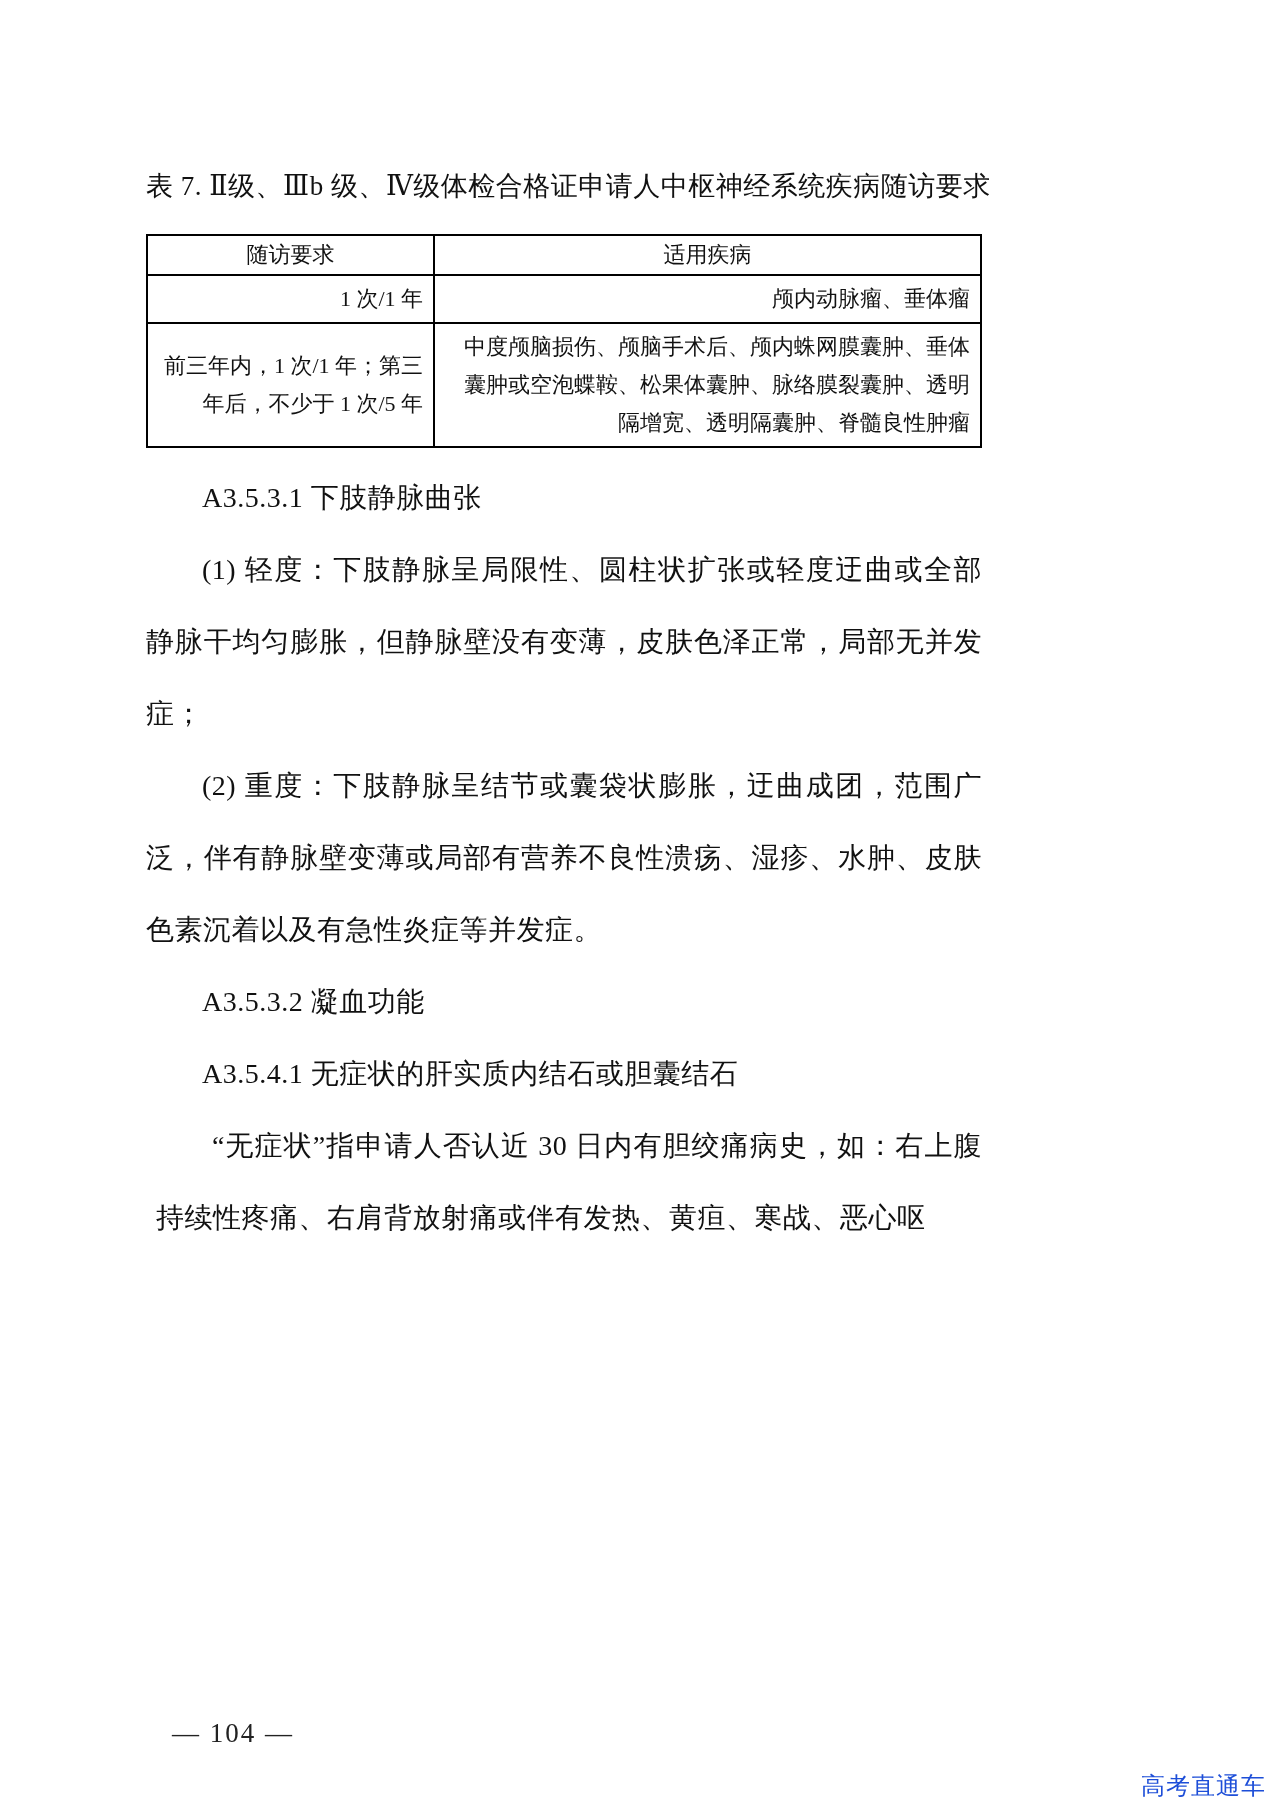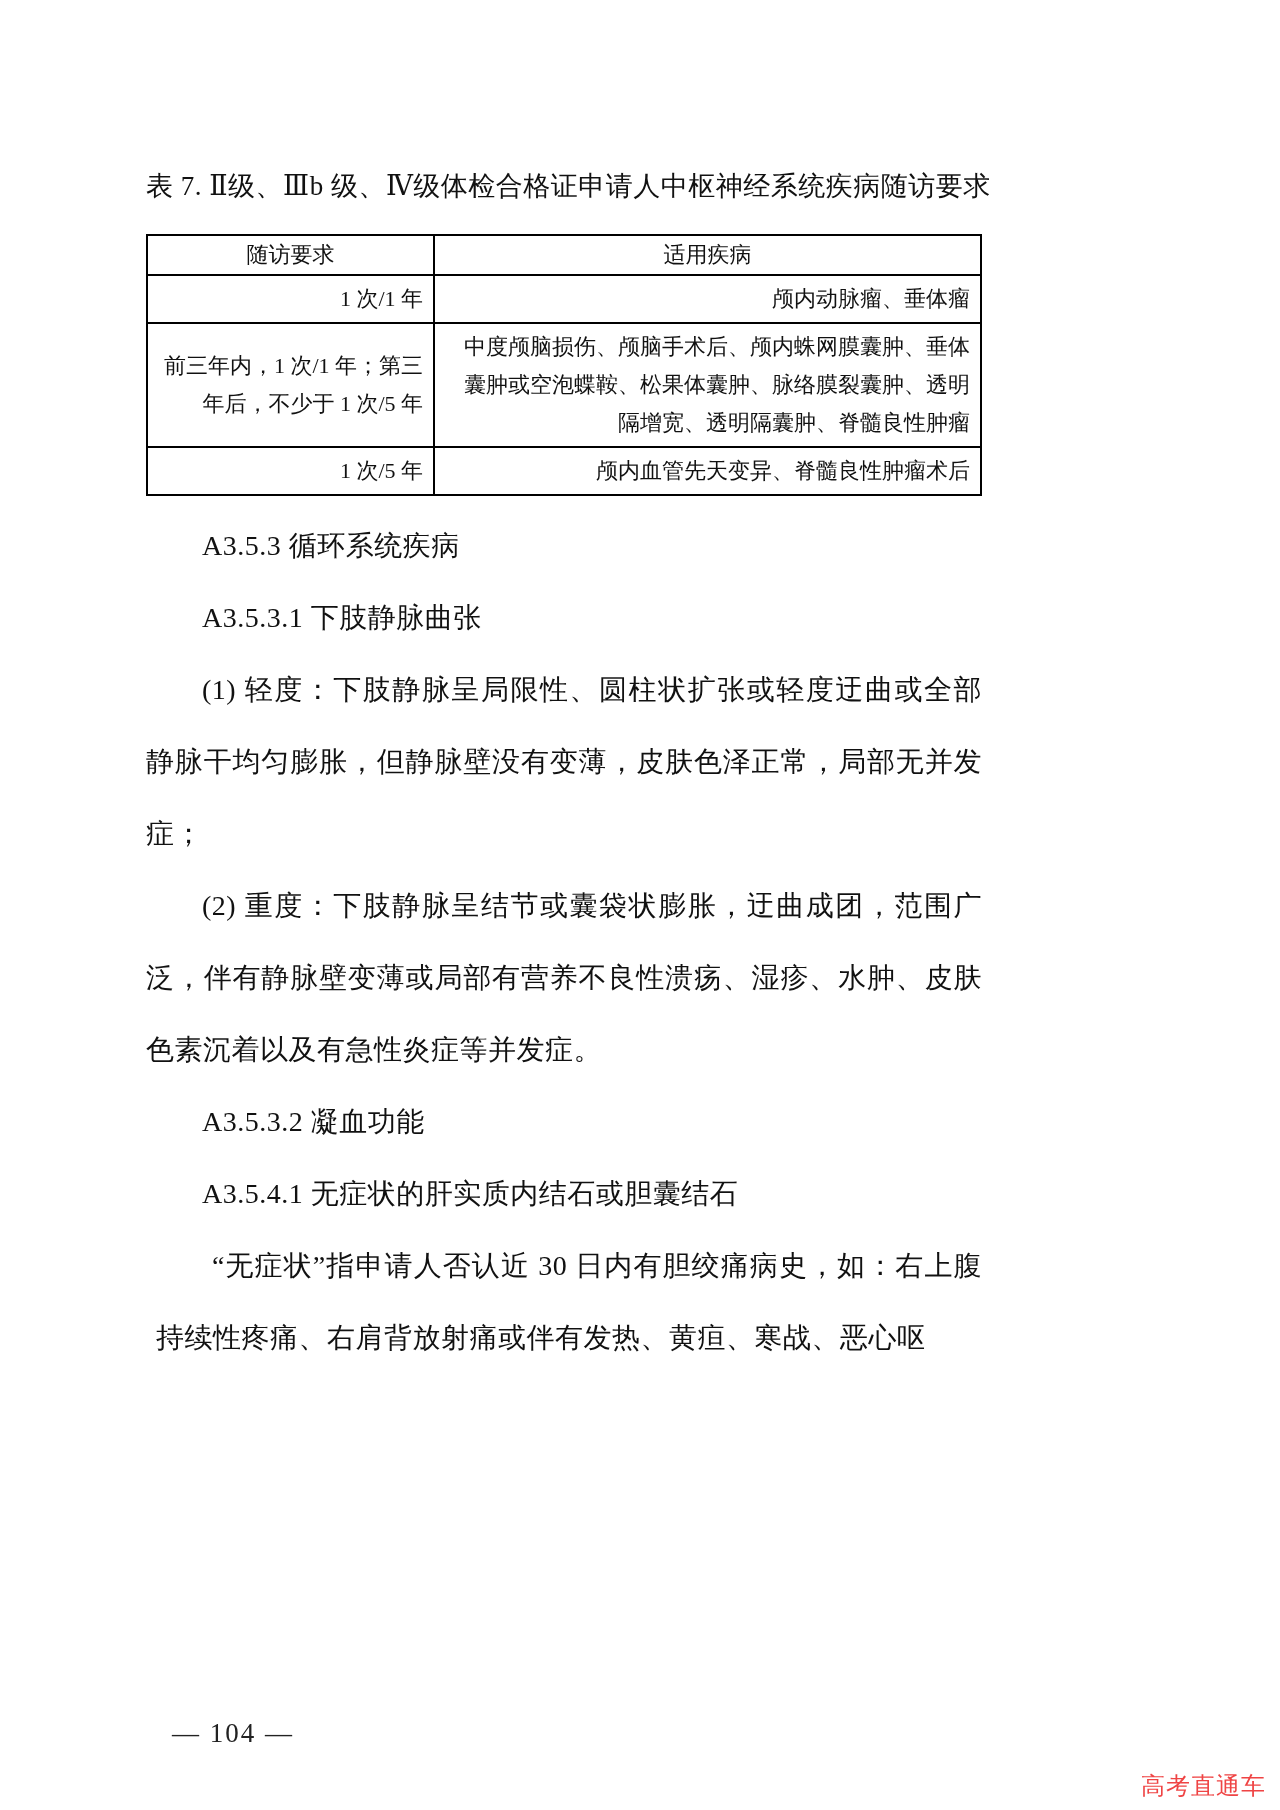--- a/index.html
+++ b/index.html
@@ -62,21 +62,21 @@
     top: 1718px;
     font-size: 27px;
     letter-spacing: 2px;
     color: #222;
   }
   .watermark {
     position: absolute;
     right: 14px;
     bottom: 8px;
     font-size: 24px;
-    color: #ef4444;
+    color: #1d4ed8;
     font-family: "Liberation Sans", sans-serif;
     letter-spacing: 1px;
   }
 </style>
 </head>
 <body>
 
 <div class="page">
 
   <div class="doc-title">表 7. Ⅱ级、Ⅲb 级、Ⅳ级体检合格证申请人中枢神经系统疾病随访要求</div>
@@ -94,29 +94,24 @@
     </thead>
     <tbody>
         <tr>
           <td>1 次/1 年</td>
           <td>颅内动脉瘤、垂体瘤</td>
         </tr>
         <tr>
           <td>前三年内，1 次/1 年；第三年后，不少于 1 次/5 年</td>
           <td>中度颅脑损伤、颅脑手术后、颅内蛛网膜囊肿、垂体囊肿或空泡蝶鞍、松果体囊肿、脉络膜裂囊肿、透明隔增宽、透明隔囊肿、脊髓良性肿瘤</td>
         </tr>
-        <tr>
-          <td>1 次/5 年</td>
-          <td>颅内血管先天变异、脊髓良性肿瘤术后</td>
-        </tr>
       </tbody>
   </table>
 
   <div class="doc-body">
-      <div class="sec-heading">A3.5.3 循环系统疾病</div>
       <div class="sec-heading">A3.5.3.1 下肢静脉曲张</div>
       <div class="para">(1) 轻度：下肢静脉呈局限性、圆柱状扩张或轻度迂曲或全部静脉干均匀膨胀，但静脉壁没有变薄，皮肤色泽正常，局部无并发症；</div>
       <div class="para">(2) 重度：下肢静脉呈结节或囊袋状膨胀，迂曲成团，范围广泛，伴有静脉壁变薄或局部有营养不良性溃疡、湿疹、水肿、皮肤色素沉着以及有急性炎症等并发症。</div>
       <div class="sec-heading">A3.5.3.2 凝血功能</div>
       <div class="sec-heading">A3.5.4.1 无症状的肝实质内结石或胆囊结石</div>
       <div class="para">“无症状”指申请人否认近 30 日内有胆绞痛病史，如：右上腹持续性疼痛、右肩背放射痛或伴有发热、黄疸、寒战、恶心呕</div>
     </div>
 
 </div>
 

